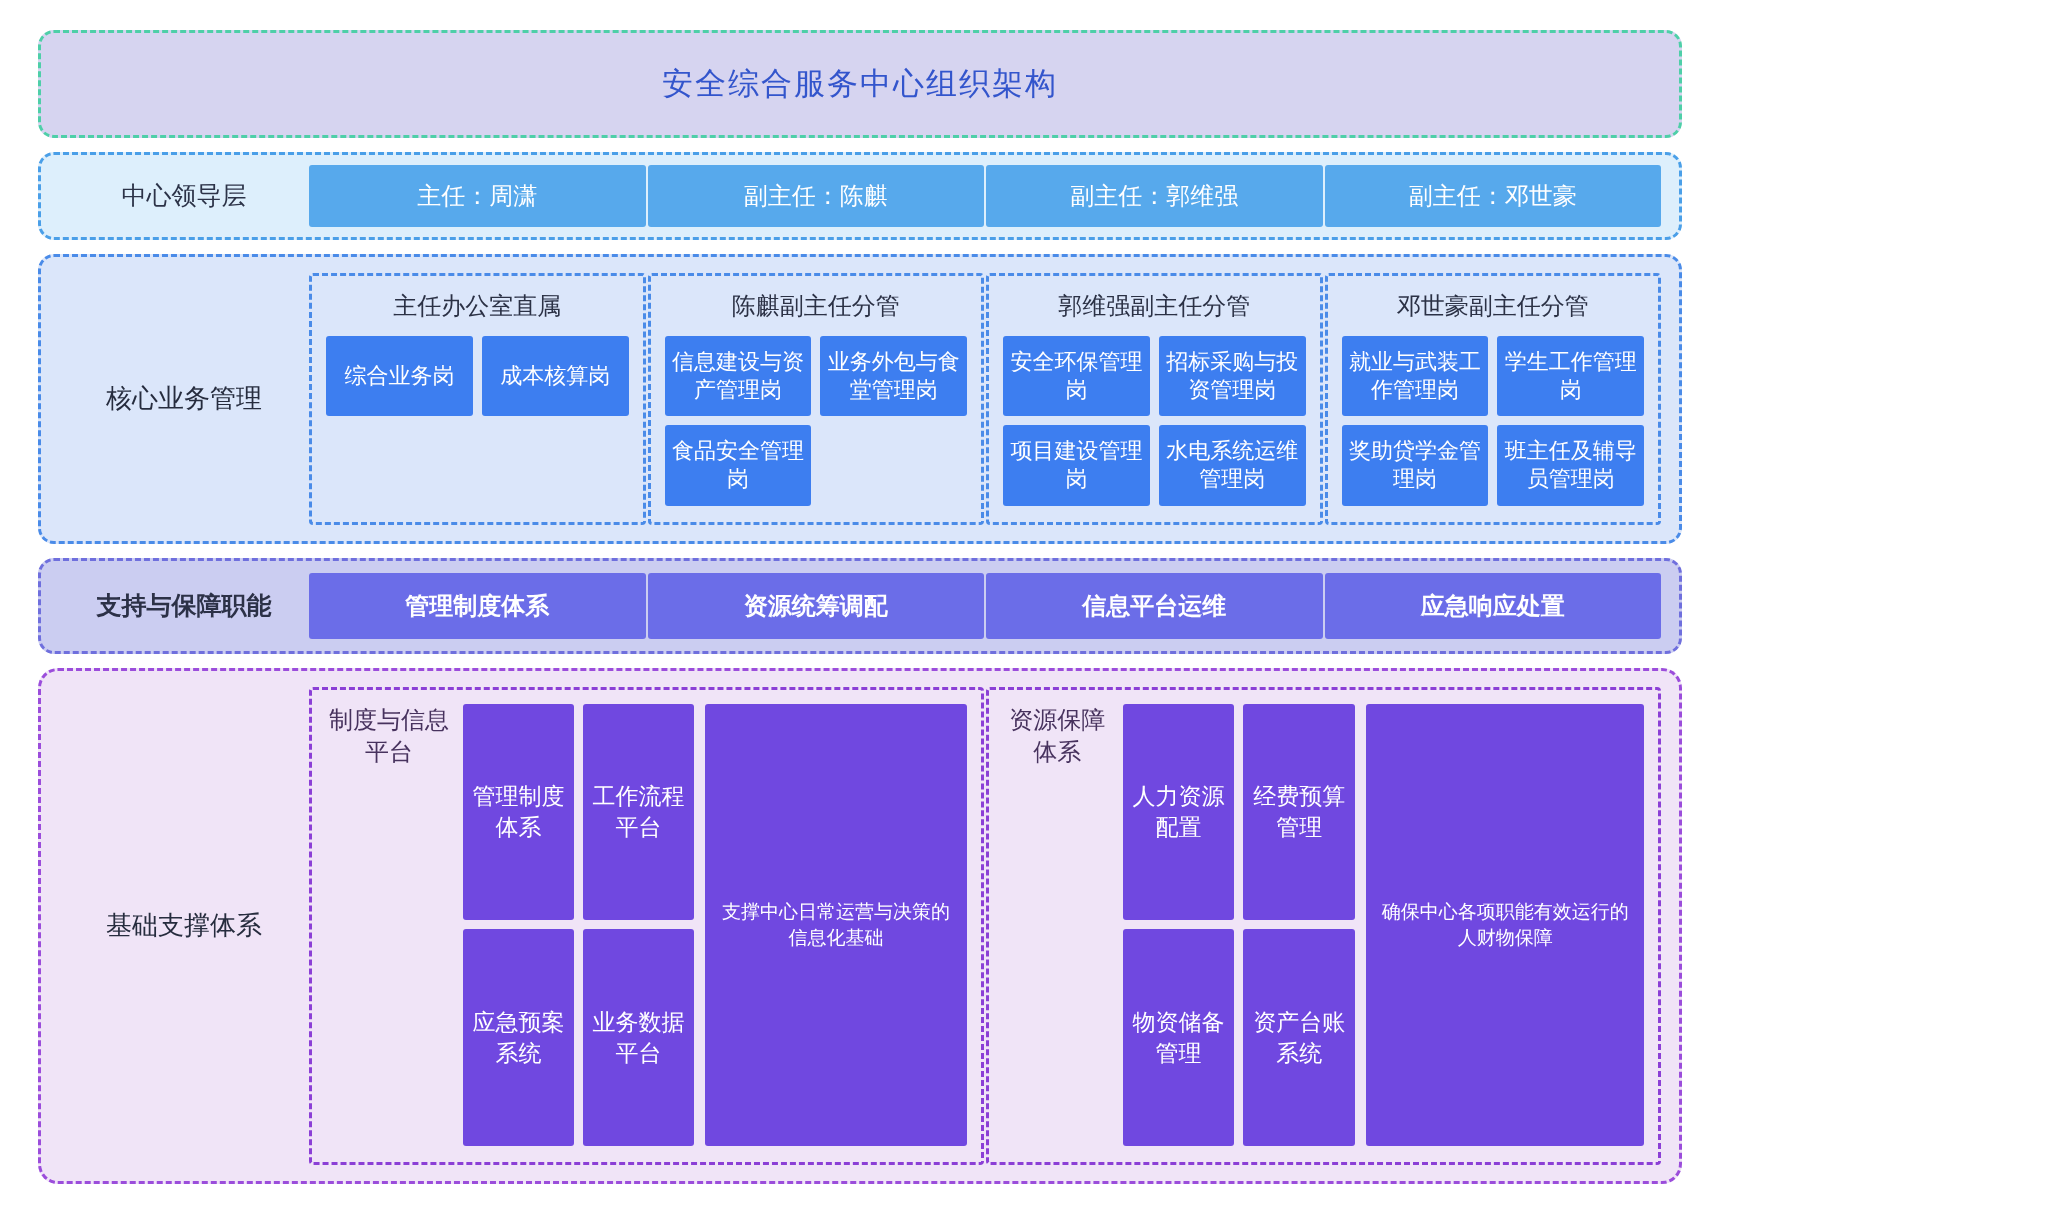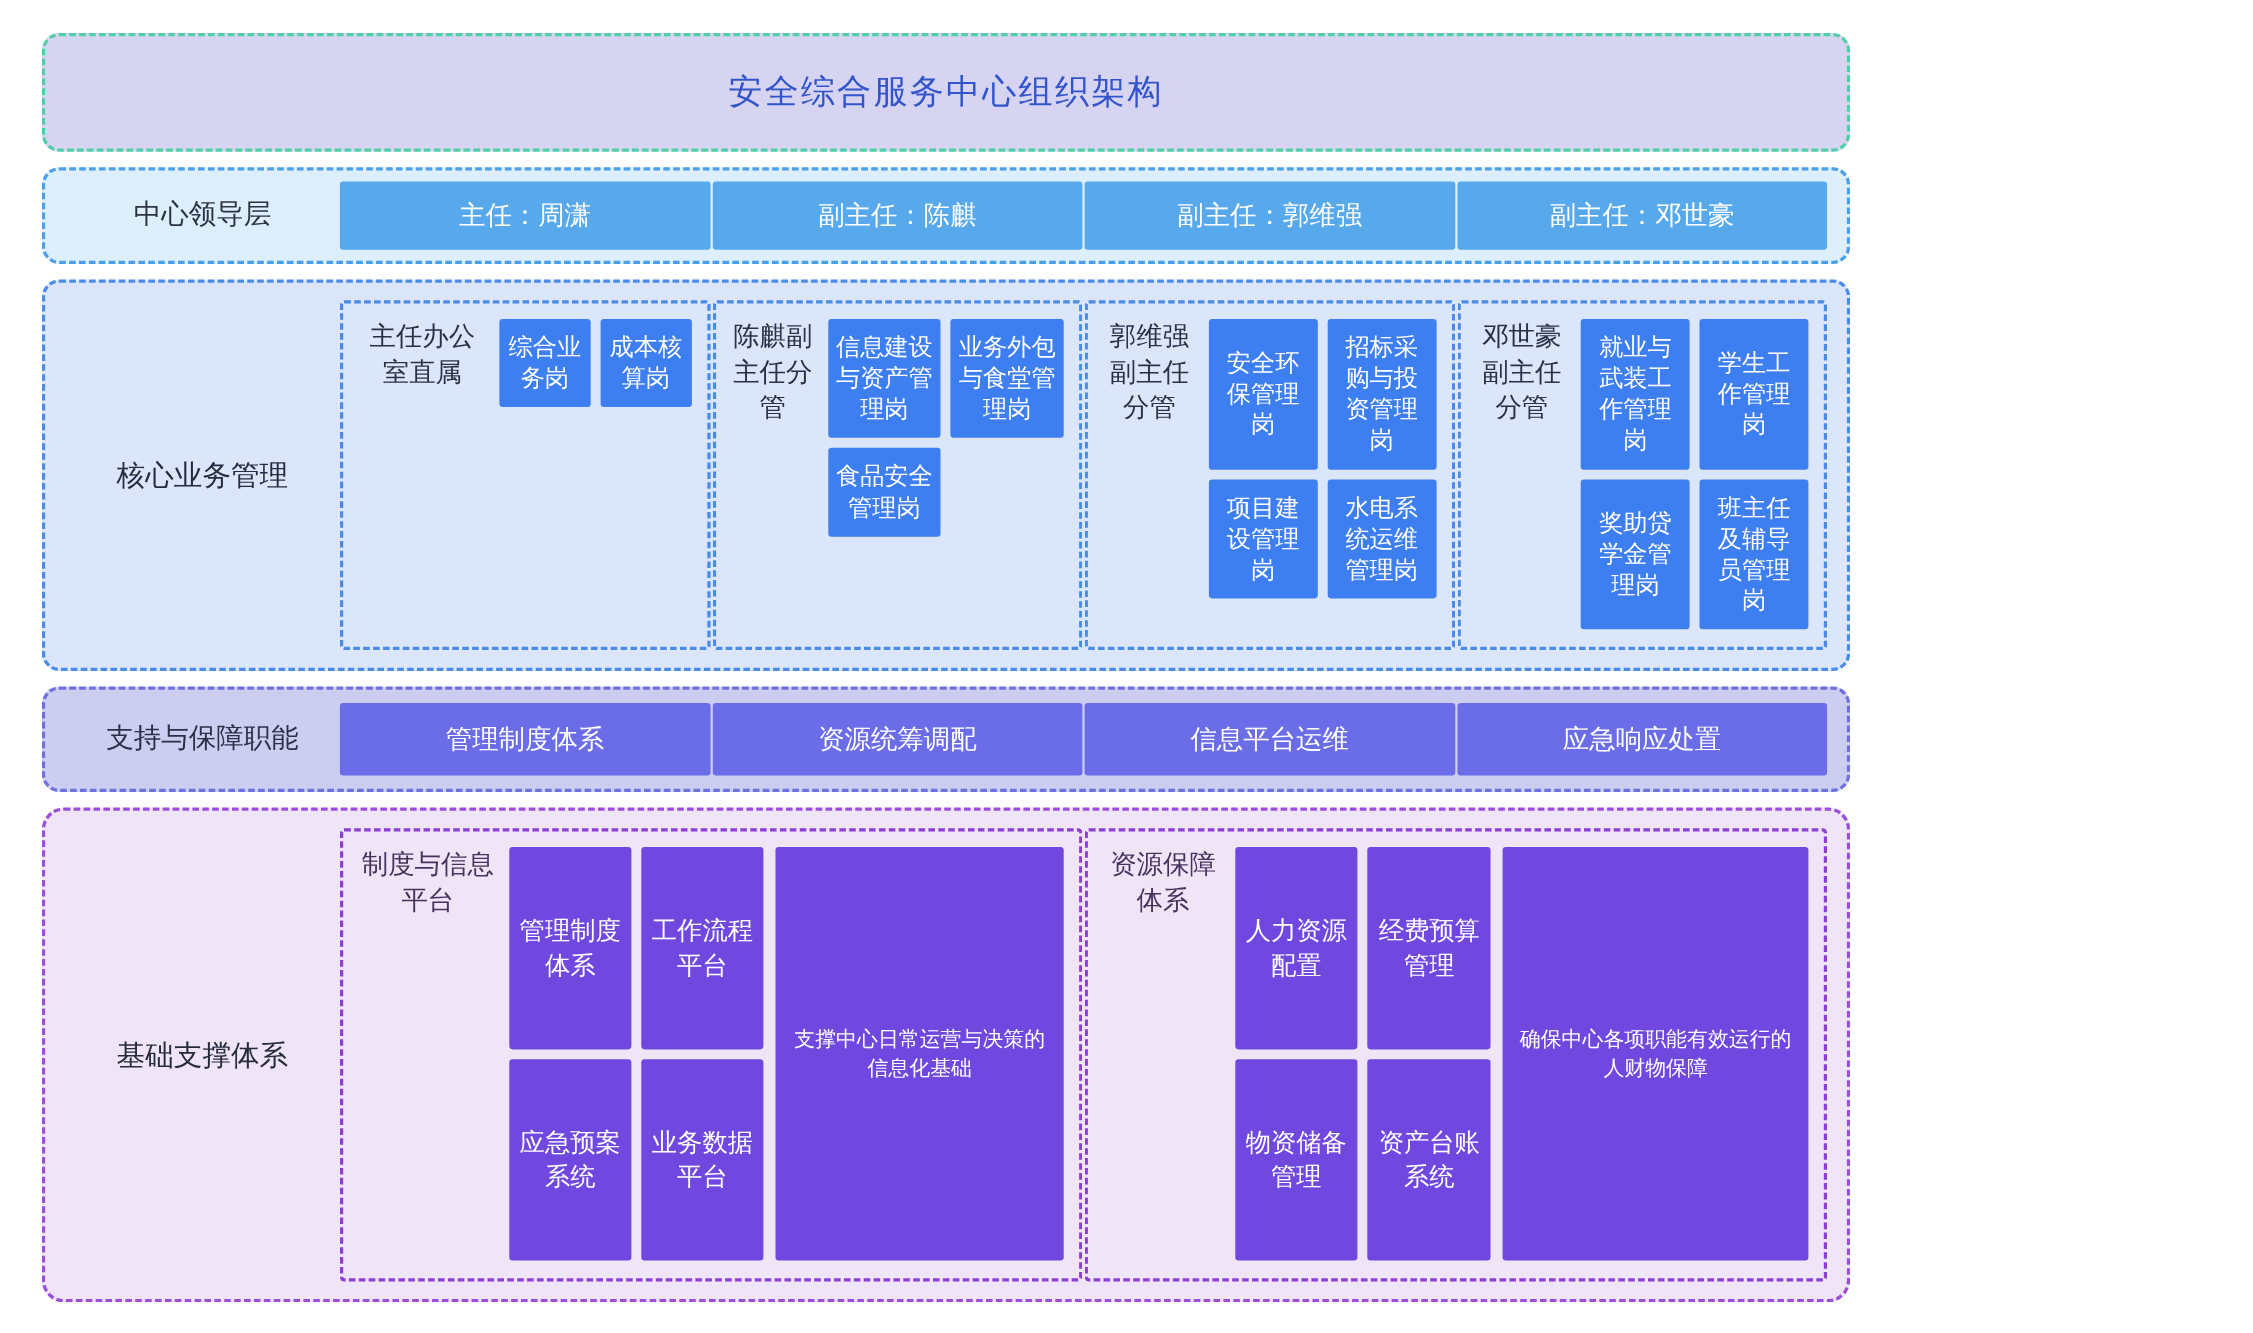--- a/index.html
+++ b/index.html
@@ -86,20 +86,21 @@
     border: 3px dashed #4a8be8;
     padding: 16px 18px;
   }
   .band-core .band-label { color: #262c3e; font-size: 26px; }
   .core-group {
     flex: 1 1 0;
     border: 3px dashed #4a8be8;
     border-radius: 4px;
     padding: 14px 14px 16px 14px;
     display: flex;
+    flex-direction: column;
     gap: 12px;
   }
   .core-group-title {
     text-align: center;
     font-size: 24px;
     color: #2b3145;
     padding-bottom: 2px;
   }
   .core-grid {
     display: grid;
@@ -120,20 +121,21 @@
     align-items: center;
     justify-content: center;
   }
 
   
   .band-support {
     background: #cbcdf1;
     border: 3px dashed #6f6fdd;
     height: 96px;
     padding: 12px 18px;
+    font-weight: bold;
   }
   .band-support .band-label { color: #2c3147; }
   .support-box {
     flex: 1 1 0;
     background: #6b6de8;
     color: #ffffff;
     display: flex;
     align-items: center;
     justify-content: center;
     font-size: 24px;

